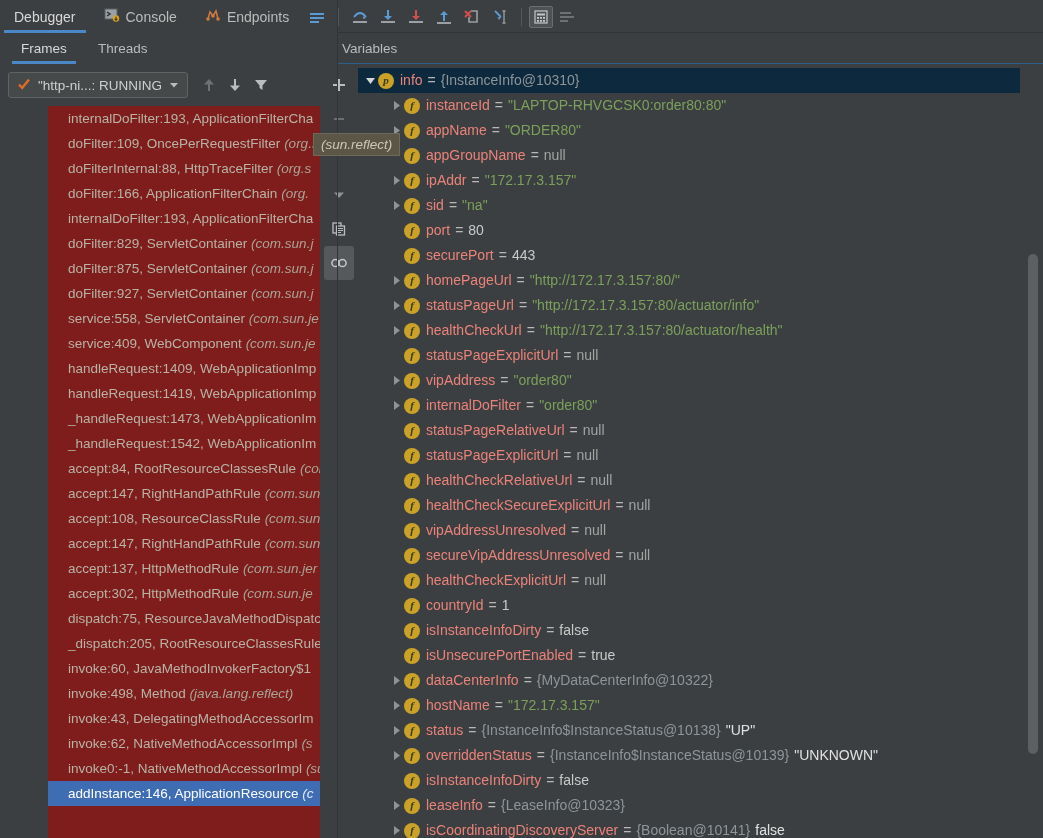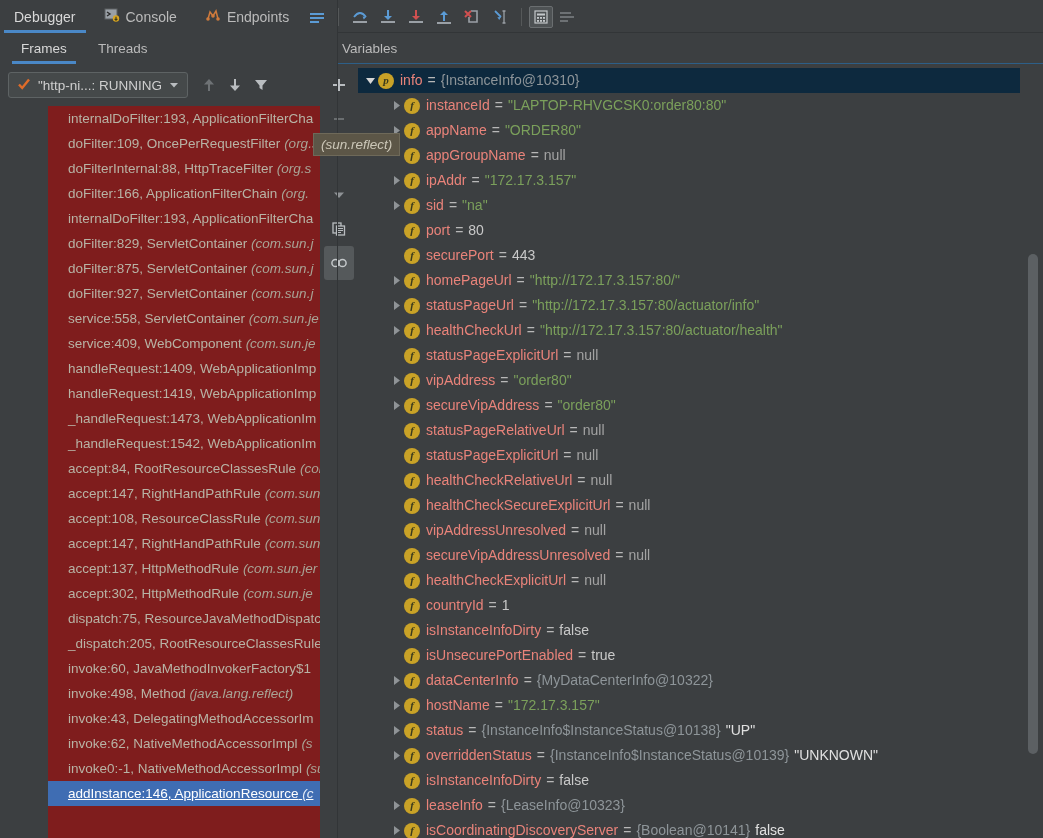--- a/index.html
+++ b/index.html
@@ -73,21 +73,21 @@
   
   .frames {
     position: absolute; left: 0; top: 106px; width: 320px; height: 732px;
     background: #7f1d1d; overflow: hidden; margin-left: 48px;
   }
   .frame-row {
     height: 25px; line-height: 25px; padding-left: 20px;
     font-size: 13.5px; color: #b8b3a5; white-space: nowrap;
     overflow: hidden; cursor: default;
   }
-  .frame-row.selected { background: #3f6db3; color: #ffffff; text-decoration: underline; }
+  .frame-row.selected { background: #3f6db3; color: #ffffff; }
   .frame-row .pkg { font-style: italic; color: #a9a496; }
   .frame-row.selected .pkg { color: #e3ebf7; }
   .frames-scroll-track {
     position: absolute; right: 0; top: 0; width: 11px; height: 732px;
   }
   .frames-scroll-thumb {
     position: absolute; right: 1px; top: 258px; width: 9px; height: 40px;
     background: #8d8877; border-radius: 4px;
   }
   .frames-left-edge {
@@ -529,21 +529,21 @@
         <span class="veq">=</span>
         <span class="vstr">"order80"</span>
       </div>
       <div class="var-row" style="padding-left: 30px;">
         <span class="twisty">
           <svg width="11" height="11" viewBox="0 0 11 11">
             <path d="M3 1 L3 10 L9 5.5 z" fill="#8f9396"></path>
           </svg>
         </span>
         <span class="vicon">f</span>
-        <span class="vname">secureVipAddress</span>
+        <span class="vname">internalDoFilter</span>
         <span class="veq">=</span>
         <span class="vstr">"order80"</span>
       </div>
       <div class="var-row" style="padding-left: 30px;">
         <span class="twisty"></span>
         <span class="vicon">f</span>
         <span class="vname">statusPageRelativeUrl</span>
         <span class="veq">=</span>
         <span class="vnull">null</span>
       </div>

